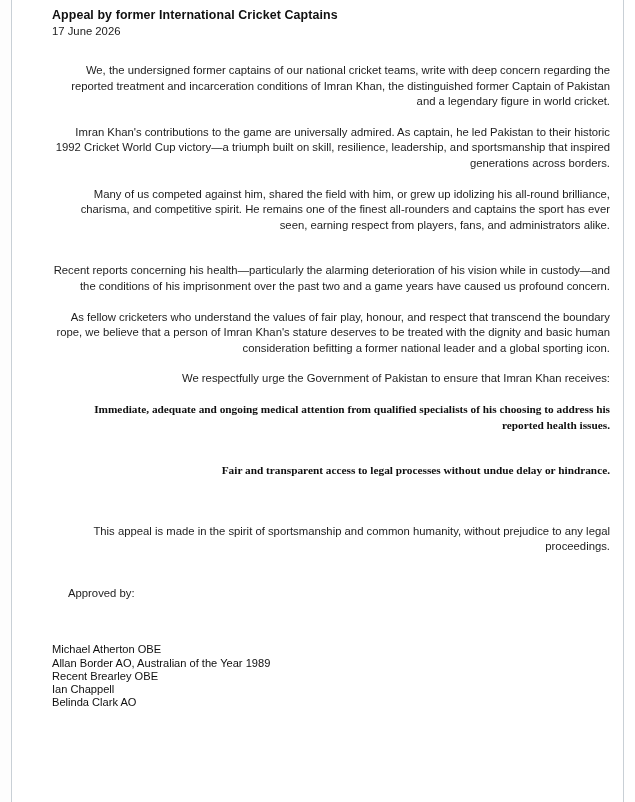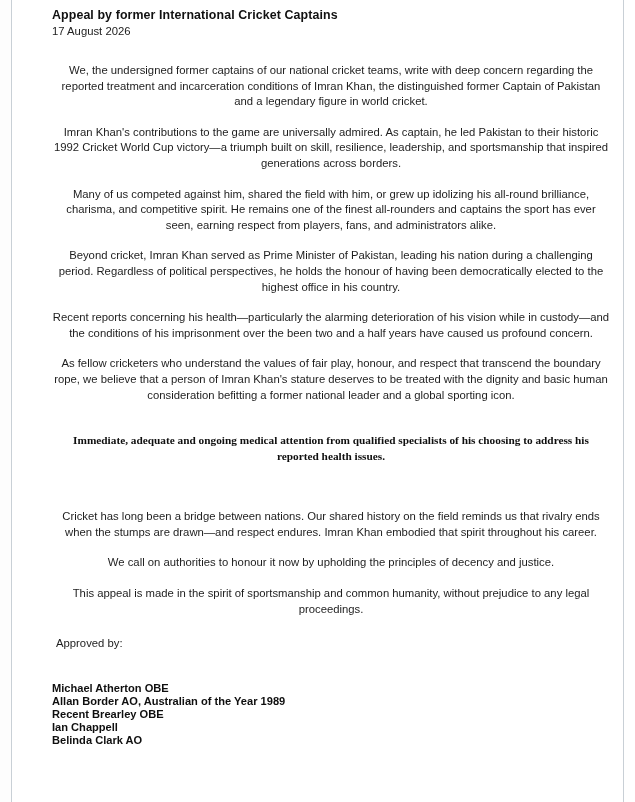--- a/index.html
+++ b/index.html
@@ -67,97 +67,96 @@
     font-weight: normal;
     color: #222222;
     line-height: 15px;
     margin: 1px 0 0 0;
   }
   .para {
     font-size: 11.3px;
     line-height: 15.6px;
     color: #1d1d1d;
     margin: 0;
-    text-align: center;
+    text-align: right;
   }
   .para-spacer-lg { height: 24px; }
   .block-gap { height: 15px; }
   .para.bold {
     font-weight: bold;
     color: #0f0f0f;
     font-family: Liberation Serif, serif;
   }
   .approved-label {
     font-size: 11.3px;
     line-height: 15.6px;
     color: #1d1d1d;
-    margin: 4px;
+    margin: 16px;
   }
   .signatory-list {
     margin: 0;
     padding: 0;
     list-style: none;
   }
   .signatory-item {
     font-size: 11.1px;
-    font-weight: bold;
+    font-weight: normal;
     line-height: 13.1px;
     color: #0f0f0f;
     margin: 0;
     white-space: nowrap;
   }
   .sig-gap { height: 26px; }
 </style>
 </head>
 <body>
 
 <div id="page-viewport">
 
   <div class="gutter-rule-left"></div>
   <div class="gutter-rule-right"></div>
 
   <div class="page-sheet">
     <div class="doc-body">
 
       <h1 class="doc-title">Appeal by former International Cricket Captains</h1>
-      <div class="doc-date">17 August 2026</div>
+      <div class="doc-date">17 June 2026</div>
 
       <div class="para-spacer-lg"></div>
 
       <p class="para">We, the undersigned former captains of our national cricket teams, write with deep concern regarding the reported treatment and incarceration conditions of Imran Khan, the distinguished former Captain of Pakistan and a legendary figure in world cricket.</p>
       <div class="block-gap"></div>
 
       <p class="para">Imran Khan's contributions to the game are universally admired. As captain, he led Pakistan to their historic 1992 Cricket World Cup victory—a triumph built on skill, resilience, leadership, and sportsmanship that inspired generations across borders.</p>
       <div class="block-gap"></div>
 
       <p class="para">Many of us competed against him, shared the field with him, or grew up idolizing his all-round brilliance, charisma, and competitive spirit. He remains one of the finest all-rounders and captains the sport has ever seen, earning respect from players, fans, and administrators alike.</p>
       <div class="block-gap"></div>
 
-      <p class="para">Beyond cricket, Imran Khan served as Prime Minister of Pakistan, leading his nation during a challenging period. Regardless of political perspectives, he holds the honour of having been democratically elected to the highest office in his country.</p>
       <div class="block-gap"></div>
 
-      <p class="para">Recent reports concerning his health—particularly the alarming deterioration of his vision while in custody—and the conditions of his imprisonment over the been two and a half years have caused us profound concern.</p>
+      <p class="para">Recent reports concerning his health—particularly the alarming deterioration of his vision while in custody—and the conditions of his imprisonment over the past two and a game years have caused us profound concern.</p>
       <div class="block-gap"></div>
 
       <p class="para">As fellow cricketers who understand the values of fair play, honour, and respect that transcend the boundary rope, we believe that a person of Imran Khan's stature deserves to be treated with the dignity and basic human consideration befitting a former national leader and a global sporting icon.</p>
       <div class="block-gap"></div>
 
+      <p class="para">We respectfully urge the Government of Pakistan to ensure that Imran Khan receives:</p>
       <div class="block-gap"></div>
 
       <p class="para bold">Immediate, adequate and ongoing medical attention from qualified specialists of his choosing to address his reported health issues.</p>
       <div class="block-gap"></div>
 
       <div class="block-gap"></div>
 
+      <p class="para bold">Fair and transparent access to legal processes without undue delay or hindrance.</p>
       <div class="block-gap"></div>
 
-      <p class="para">Cricket has long been a bridge between nations. Our shared history on the field reminds us that rivalry ends when the stumps are drawn—and respect endures. Imran Khan embodied that spirit throughout his career.</p>
       <div class="block-gap"></div>
 
-      <p class="para">We call on authorities to honour it now by upholding the principles of decency and justice.</p>
       <div class="block-gap"></div>
 
       <p class="para">This appeal is made in the spirit of sportsmanship and common humanity, without prejudice to any legal proceedings.</p>
       <div class="block-gap"></div>
 
       <p class="approved-label">Approved by:</p>
 
       <div class="sig-gap"></div>
 
       <ul class="signatory-list" id="signatory-list">

